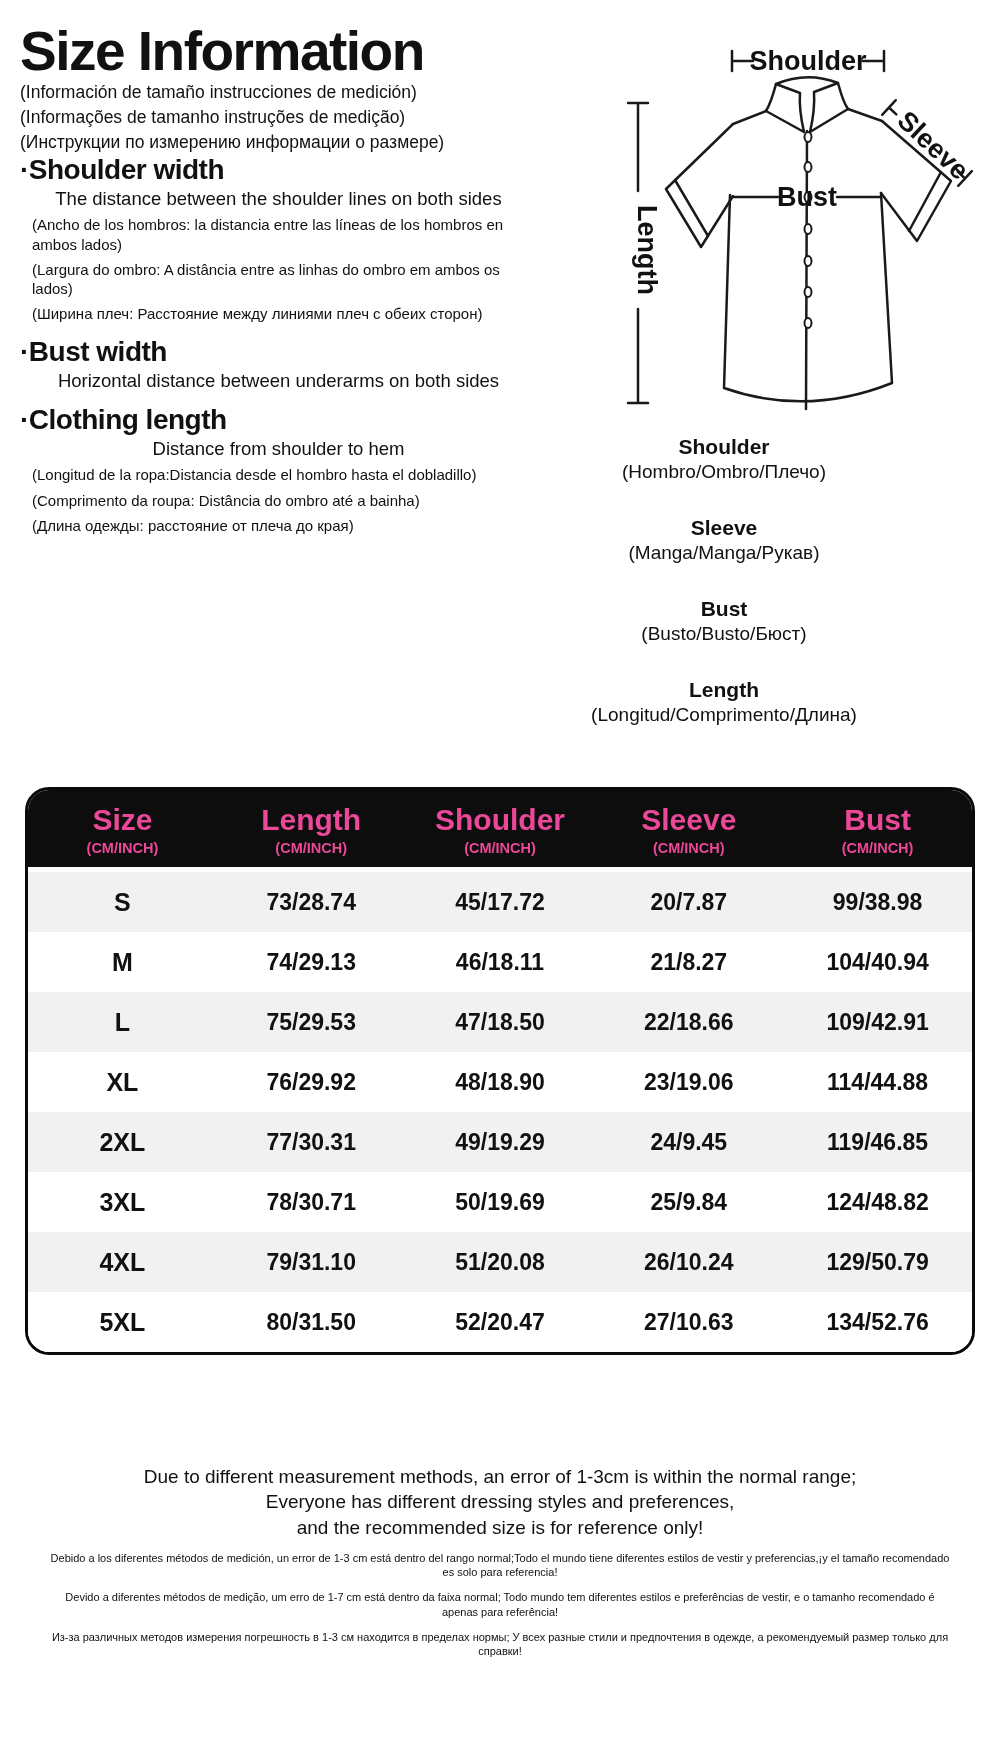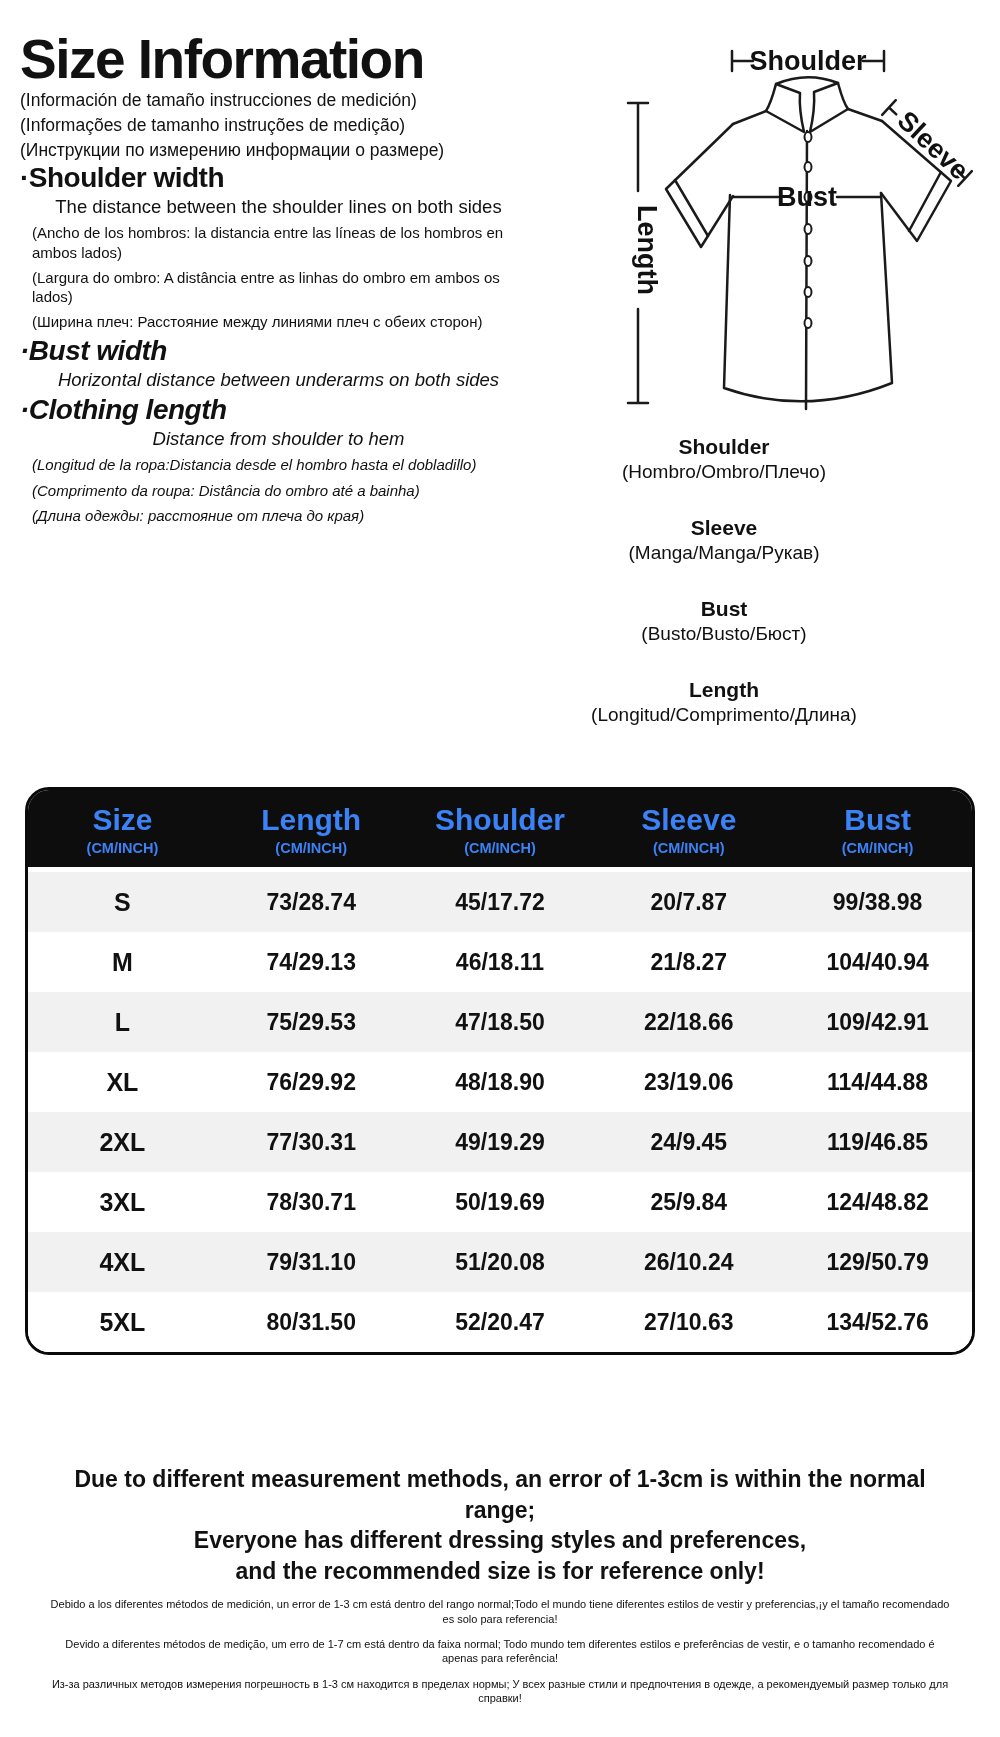--- a/index.html
+++ b/index.html
@@ -3,59 +3,59 @@
 <meta charset="utf-8">
 <style>
   html,body { margin:0; padding:0; }
   body {
     width:1000px; height:1737px; position:relative;
     background:#ffffff; color:#111;
     font-family:"Liberation Sans", sans-serif;
     overflow:hidden;
   }
   
-  .left-col { position:absolute; left:20px; top:32px; width:507px; }
+  .left-col { position:absolute; left:20px; top:24px; width:507px; }
   .page-title { font-size:55px; font-weight:800; letter-spacing:-1.5px; line-height:1.0; margin:0; }
   .page-subtitle { font-size:33px; font-weight:800; letter-spacing:-0.5px; line-height:1.0; margin:8px 0 6px; }
   .title-trans p { font-size:17.5px; margin:2px 0; line-height:1.3; }
   .definition { }
-  .definition + .definition { margin-top:5px;font-style:italic; }
+  .definition + .definition { margin-top:14px; }
   .def-term { font-size:28px; font-weight:800; letter-spacing:-0.5px; margin:0; line-height:1.1; }
   .def-desc { font-size:18.5px; margin:2px 0 0 10px; line-height:1.15;text-align:center; }
   .def-trans p { font-size:15px; margin:6px 0 0 12px; line-height:1.28; width:482px; }
   
   .shirt-svg { position:absolute; left:540px; top:16px; width:460px; height:410px; }
   .legend { position:absolute; left:540px; top:434px; width:368px; text-align:center; }
   .legend-item { margin-bottom:31px; }
   .legend-term { font-size:21px; font-weight:800; line-height:1.25; }
   .legend-trans { font-size:19px; line-height:1.25; }
   
   .size-table {
     position:absolute; left:25px; top:787px; width:944px;
     border:3px solid #0a0a0a; border-radius:24px; overflow:hidden;
     background:#fff;
   }
   .thead {
-    background:#0d0d0d; color:#3b82f6;
+    background:#0d0d0d; color:#ec4899;
     display:grid; grid-template-columns:repeat(5,20%);
     padding:13px 0 11px; text-align:center;
     border-bottom:5px solid #fff;
   }
   .th .name { font-size:30px; font-weight:800; line-height:1.1; }
   .th .unit { font-size:14.5px; font-weight:700; margin-top:4px; }
   .trow {
     display:grid; grid-template-columns:repeat(5,20%);
     height:60px; align-items:center; text-align:center;
     font-size:23px; font-weight:700; background:#fff;
   }
   .tbody .trow:nth-child(odd) { background:#f1f1f1; }
   .trow .size { font-size:25px; }
   
   .disclaimer { position:absolute; left:50px; top:1464px; width:900px; text-align:center; }
-  .dis-en div { font-size:23px; font-weight:700; line-height:1.33; }
+  .dis-en div { font-size:19px; font-weight:400; line-height:1.33; }
   .dis-foreign { font-size:11px; line-height:1.3; margin-top:11px; }
 </style>
 </head>
 <body>
 
 <div class="left-col">
   <h1 class="page-title">Size Information</h1>
   <div class="title-trans">
     <p>(Información de tamaño instrucciones de medición)</p>
     <p>(Informações de tamanho instruções de medição)</p>

